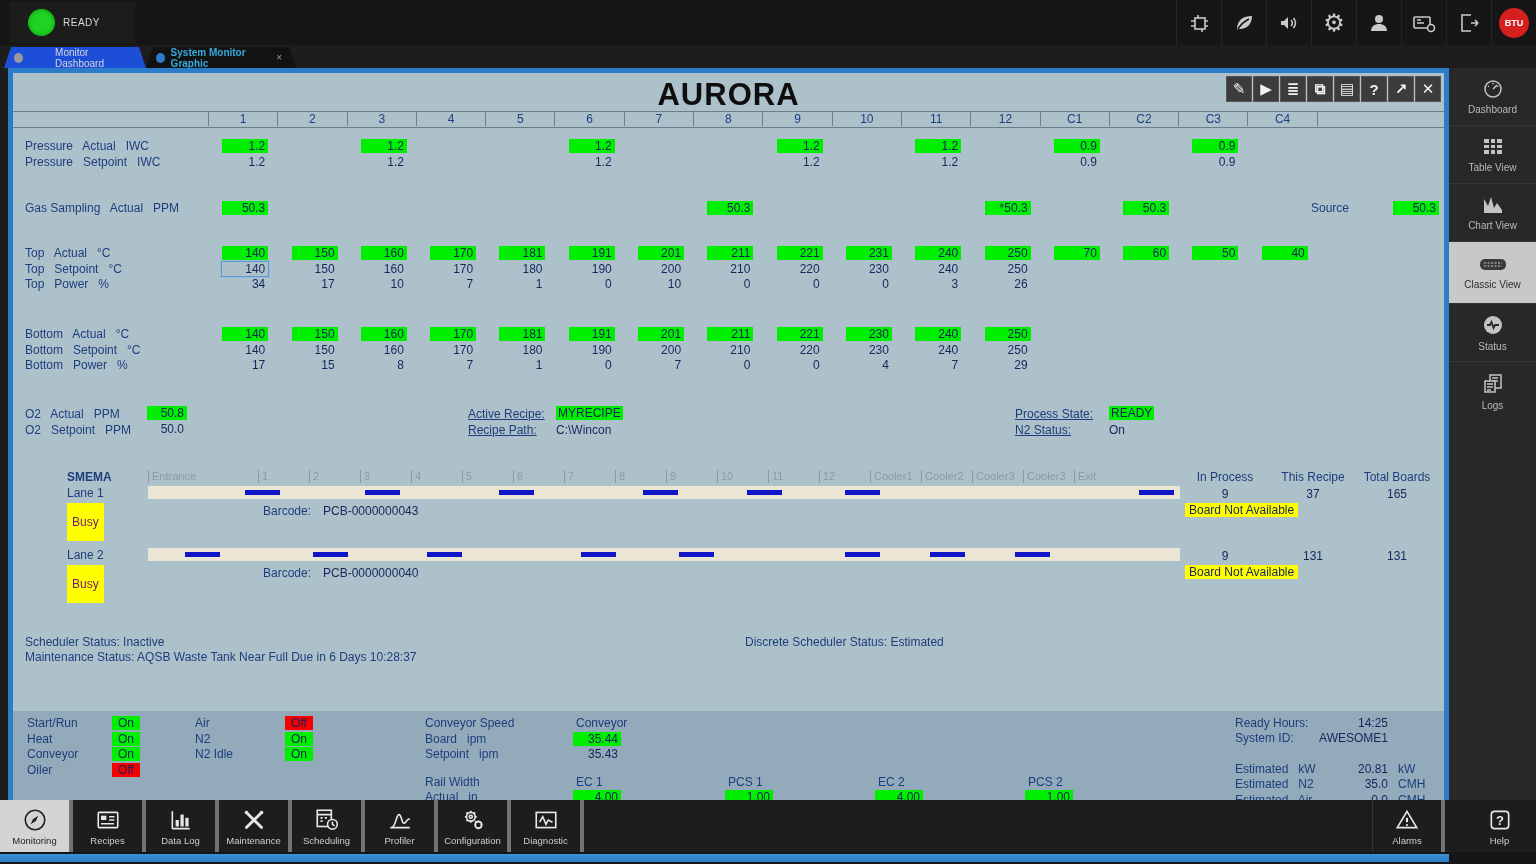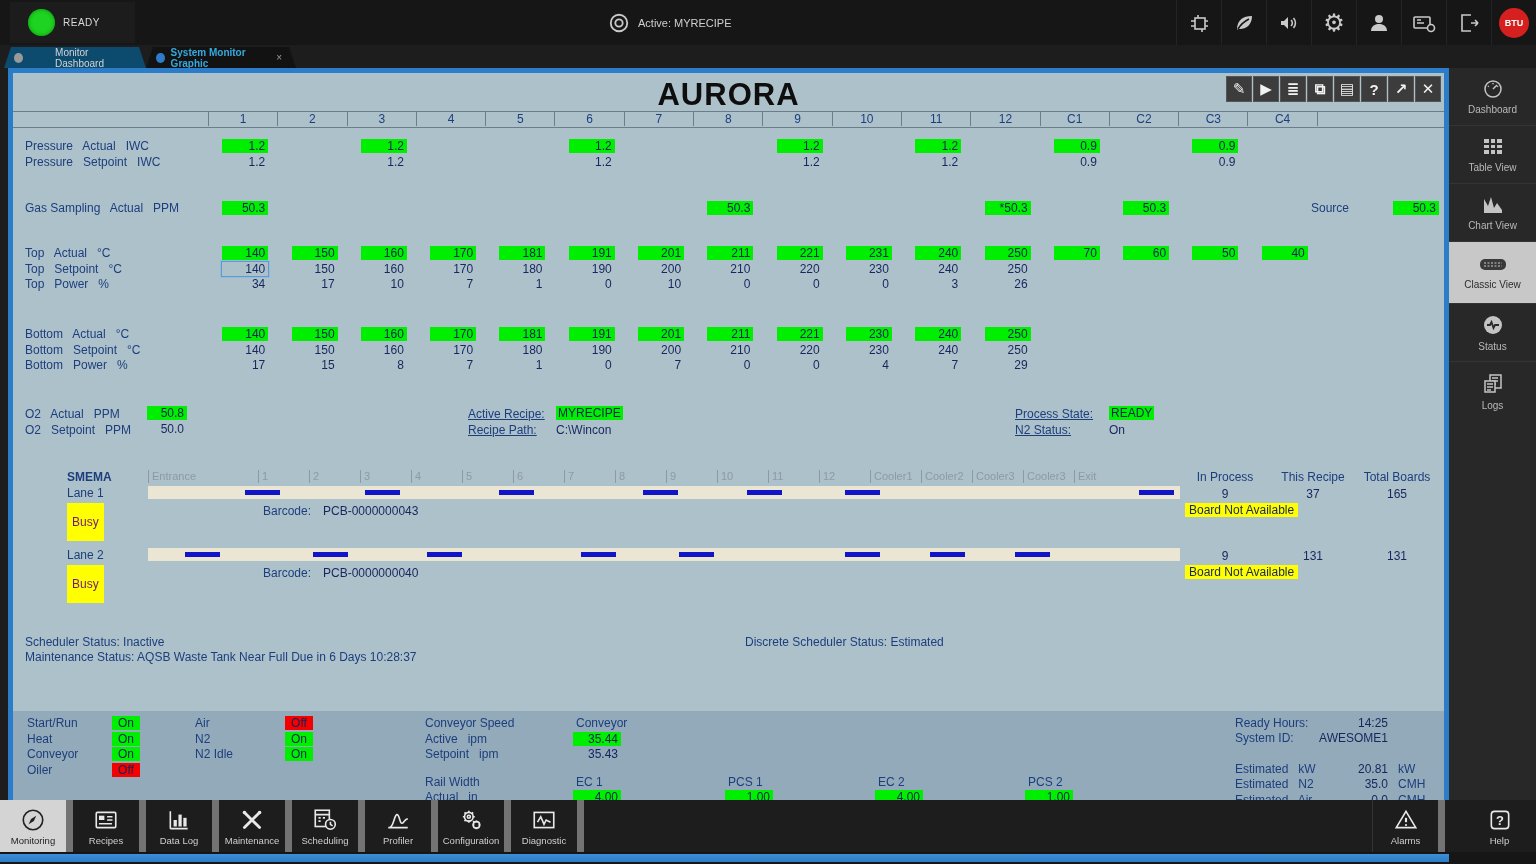--- a/index.html
+++ b/index.html
@@ -16,21 +16,21 @@
   #active-label { color:#cfcfcf; font-size:11px; }
   #topbar-icons { position:absolute; right:0; top:0; height:45px; display:flex; }
   .tb-ic { width:45px; height:45px; display:flex; align-items:center; justify-content:center; border-left:1px solid #242424; cursor:pointer; }
   .tb-ic svg { stroke:#c9c9c9; fill:none; stroke-width:1.6; }
   .gear-glyph { color:#c9c9c9; font-size:24px; line-height:1; }
   #btu-logo { width:30px; height:30px; border-radius:50%; background:#d62020; color:#fff; font-size:9px; font-weight:bold; display:flex; align-items:center; justify-content:center; }
 
   
   #tabrow { height:23px; background:#1d1d1d; position:relative; display:flex; align-items:flex-end; }
   .tab { height:21px; display:flex; align-items:center; gap:6px; padding:0 14px 0 10px; clip-path:polygon(7px 0, calc(100% - 7px) 0, 100% 100%, 0 100%); font-size:10px; cursor:pointer; }
-  #tab1 { background:#0c4a6e; color:#d5d5d5; margin-left:4px; width:142px;gap:32px; }
+  #tab1 { background:#1d4ed8; color:#d5d5d5; margin-left:4px; width:142px;gap:32px; }
   #tab2 { background:#121212; color:#35aadf; font-weight:bold; width:150px; }
   .tab-dot { width:10px; height:10px; border-radius:50%; }
   #tab1 .tab-dot { background:#9a9a9a; }
   #tab2 .tab-dot { background:#2e7cc9; }
   #tab2-close { color:#9a9a9a; font-weight:normal; margin-left:auto; }
 
   
   #mainrow { display:flex; height:732px; }
   #gutter { width:8px; background:#1d1d1d; }
   #panel { width:1441px; border:5px solid #2b7cc9; background:#adc1cb; position:relative; }
@@ -92,42 +92,35 @@
   .bp-unit { position:absolute; font-size:12px; color:#1d3e7d; }
 
   
   .sb-item { height:58px; border-bottom:1px solid #343434; display:flex; flex-direction:column; align-items:center; justify-content:center; gap:4px; cursor:pointer; color:#b9b9b9; font-size:10px; }
   .sb-item svg { stroke:#c4c4c4; fill:none; stroke-width:1.5; }
   .sb-item.selected { background:#c8c8c8; color:#2c2c2c; height:62px; }
   .sb-item.selected svg { stroke:#3a3a3a; }
 
   
   #btoolbar { height:52px; background:#1d1d1d; display:flex; position:relative; }
-  .bt-item { width:73px; height:52px; border-right:7px solid #737373; display:flex; flex-direction:column; align-items:center; justify-content:center; gap:2px; color:#cfcfcf; font-size:9.5px; cursor:pointer; }
+  .bt-item { width:73px; height:52px; border-right:4px solid #737373; display:flex; flex-direction:column; align-items:center; justify-content:center; gap:2px; color:#cfcfcf; font-size:9.5px; cursor:pointer; }
   .bt-item svg { stroke:#e8e8e8; fill:none; stroke-width:1.5; }
   .bt-item.selected { background:#d4d4d4; color:#222; }
   .bt-item.selected svg { stroke:#222; }
   .bt-right { margin-left:auto; display:flex; }
   #bstrip { height:12px; background:#161616; position:relative; }
   #bstrip-blue { position:absolute; left:0; top:2px; width:1449px; height:8px; background:linear-gradient(#3f8fd6,#2b7cc9); }
 </style>
 </head>
 <body>
 
 <div id="topbar">
   <div id="ready-group">
     <div id="ready-dot"></div>
     <span id="ready-label">READY</span>
-  </div>
-  <div id="active-group">
-    <svg width="22" height="22" viewBox="0 0 24 24">
-      <circle cx="12" cy="12" r="9" stroke="#c9c9c9" fill="none" stroke-width="2"></circle>
-      <circle cx="12" cy="12" r="4" stroke="#c9c9c9" fill="none" stroke-width="2"></circle>
-    </svg>
-    <span id="active-label">Active: MYRECIPE</span>
   </div>
   <div id="topbar-icons">
     <div class="tb-ic">
       <svg width="24" height="24" viewBox="0 0 24 24">
         <rect x="8" y="7" width="10" height="11"></rect>
           <path d="M4 10h4M4 15h4M18 10h3M18 15h3M11 4v3M15 18v3"></path>
       </svg>
     </div>
     <div class="tb-ic">
       <svg width="24" height="24" viewBox="0 0 24 24">
@@ -680,21 +673,21 @@
         <span class="badge on" style="left: 99px; top: 36px;">On</span>
         <span class="bp-lbl" style="left: 14px; top: 52px;">Oiler</span>
         <span class="badge off" style="left: 99px; top: 52px;">Off</span>
         <span class="bp-lbl" style="left: 182px; top: 5px;">Air</span>
         <span class="badge off" style="left: 272px; top: 5px;">Off</span>
         <span class="bp-lbl" style="left: 182px; top: 21px;">N2</span>
         <span class="badge on" style="left: 272px; top: 21px;">On</span>
         <span class="bp-lbl" style="left: 182px; top: 36px;">N2 Idle</span>
         <span class="badge on" style="left: 272px; top: 36px;">On</span>
         <span class="bp-lbl" style="left: 412px; top: 5px;">Conveyor Speed</span>
-        <span class="bp-lbl" style="left: 412px; top: 21px;">Active   ipm</span>
+        <span class="bp-lbl" style="left: 412px; top: 21px;">Board   ipm</span>
         <span class="bp-lbl" style="left: 412px; top: 36px;">Setpoint   ipm</span>
         <span class="bp-lbl" style="left: 412px; top: 64px;">Rail Width</span>
         <span class="bp-lbl" style="left: 412px; top: 79px;">Actual   in</span>
         <span class="bp-lbl" style="left: 412px; top: 95px;">Setpoint   in</span>
         <span class="bp-head" style="left: 563px; top: 5px;">Conveyor</span>
         <span class="bp-box green" style="left: 560px; top: 21px;">35.44</span>
         <span class="bp-box" style="left: 560px; top: 36px;">35.43</span>
         <span class="bp-head" style="left: 563px; top: 64px;">EC 1</span>
         <span class="bp-box green" style="left: 560px; top: 79px;">4.00</span>
         <span class="bp-box" style="left: 560px; top: 95px;">4.00</span>

